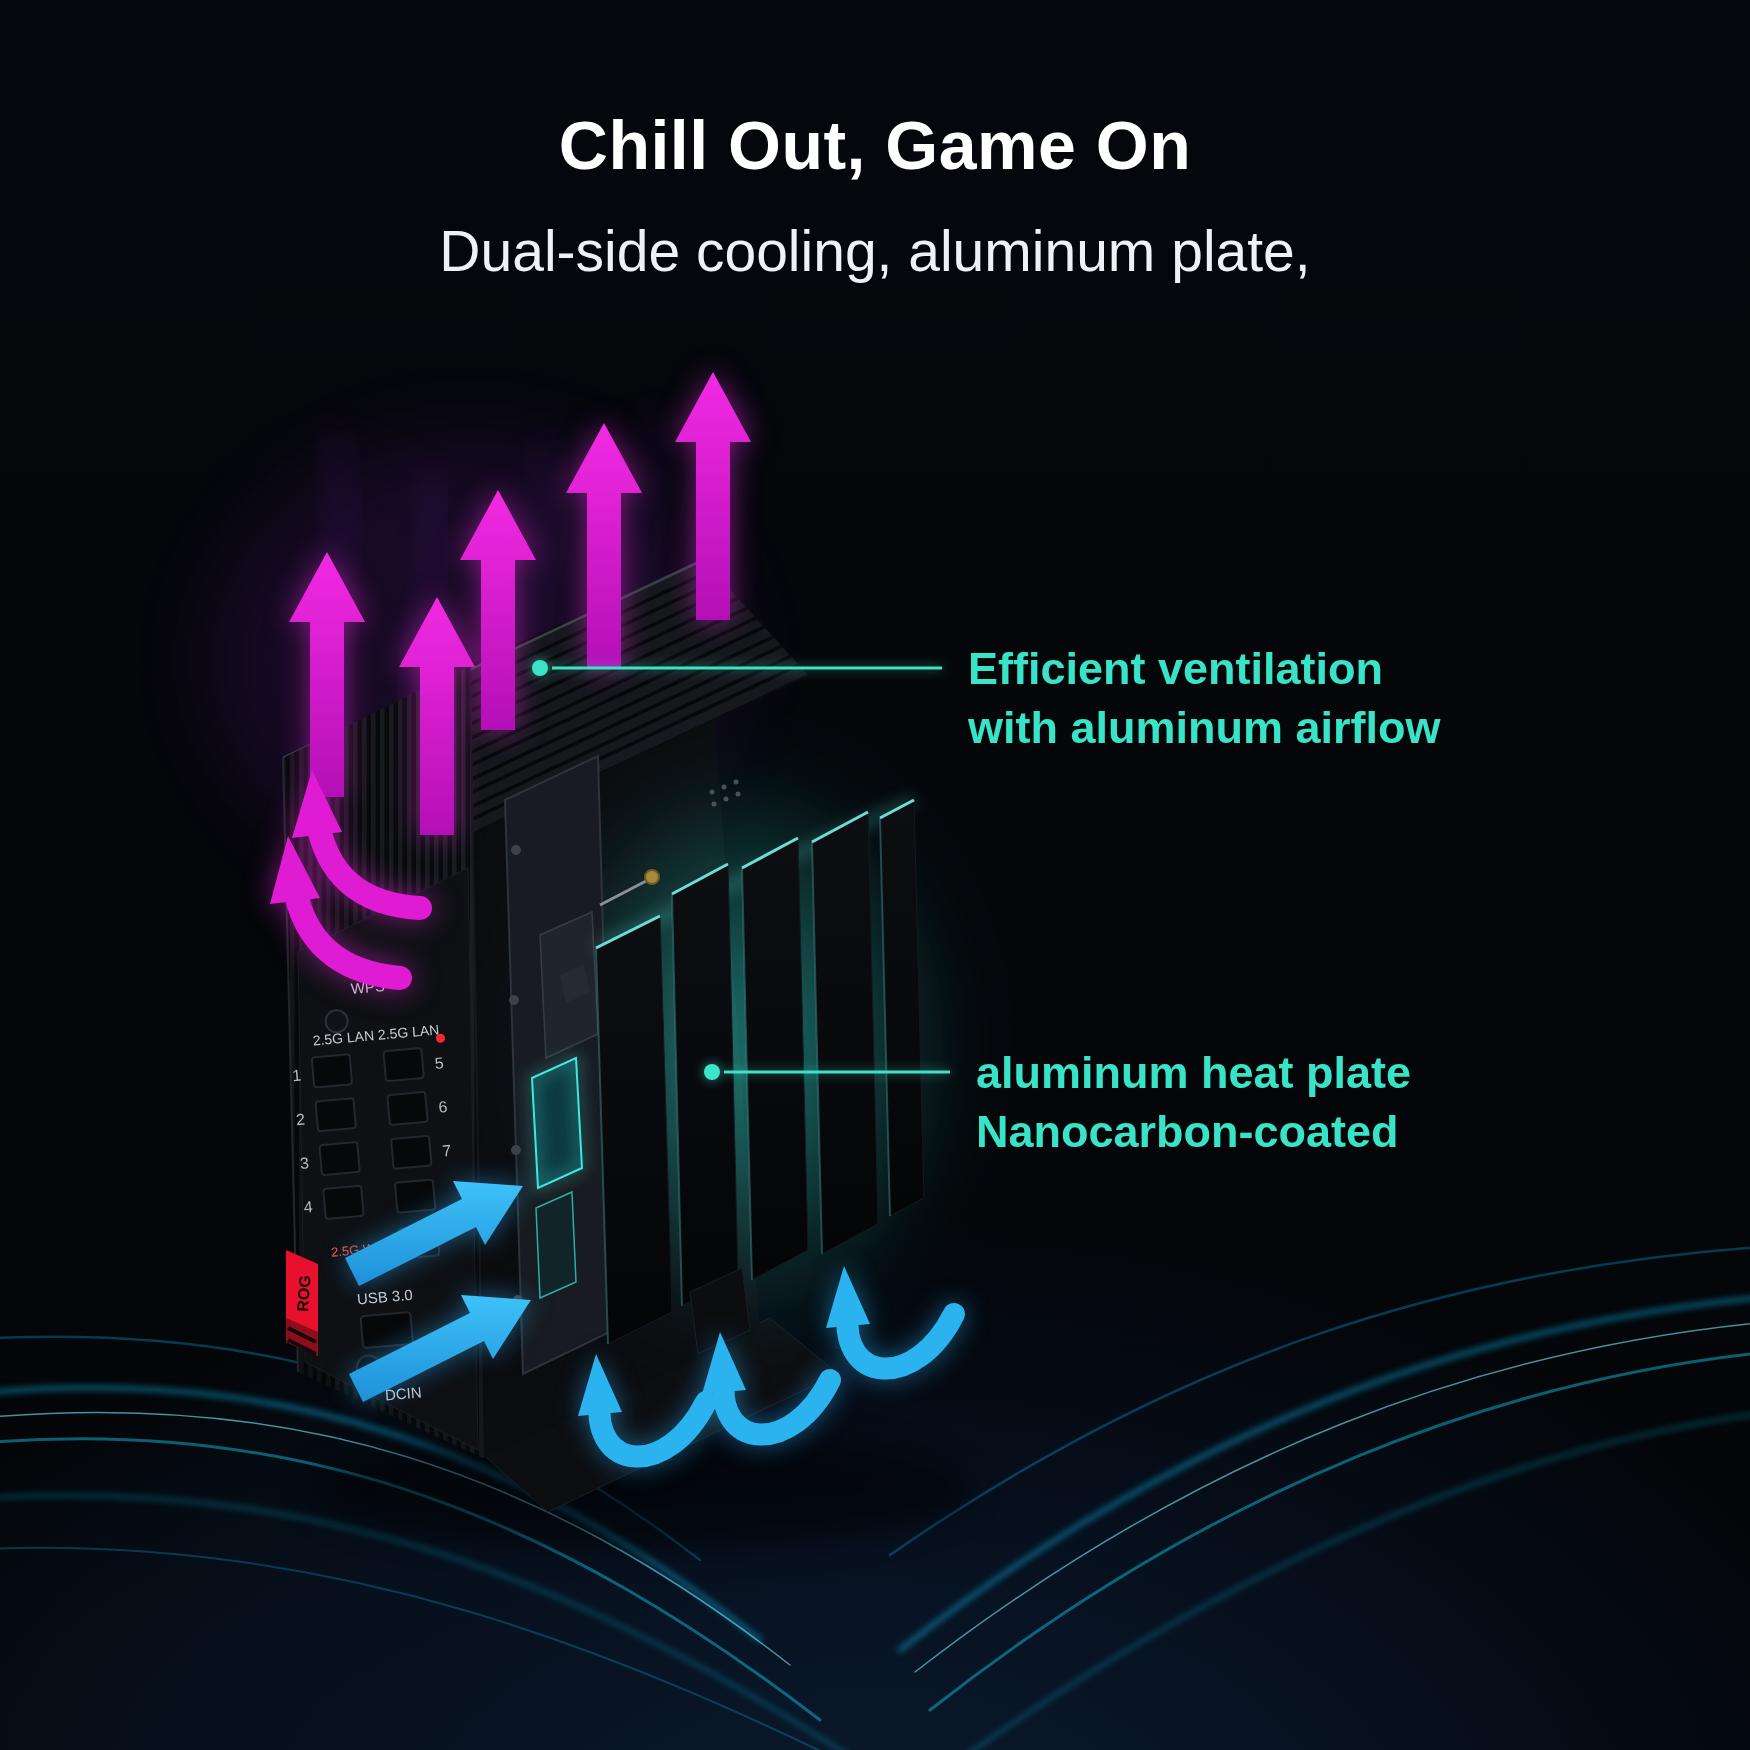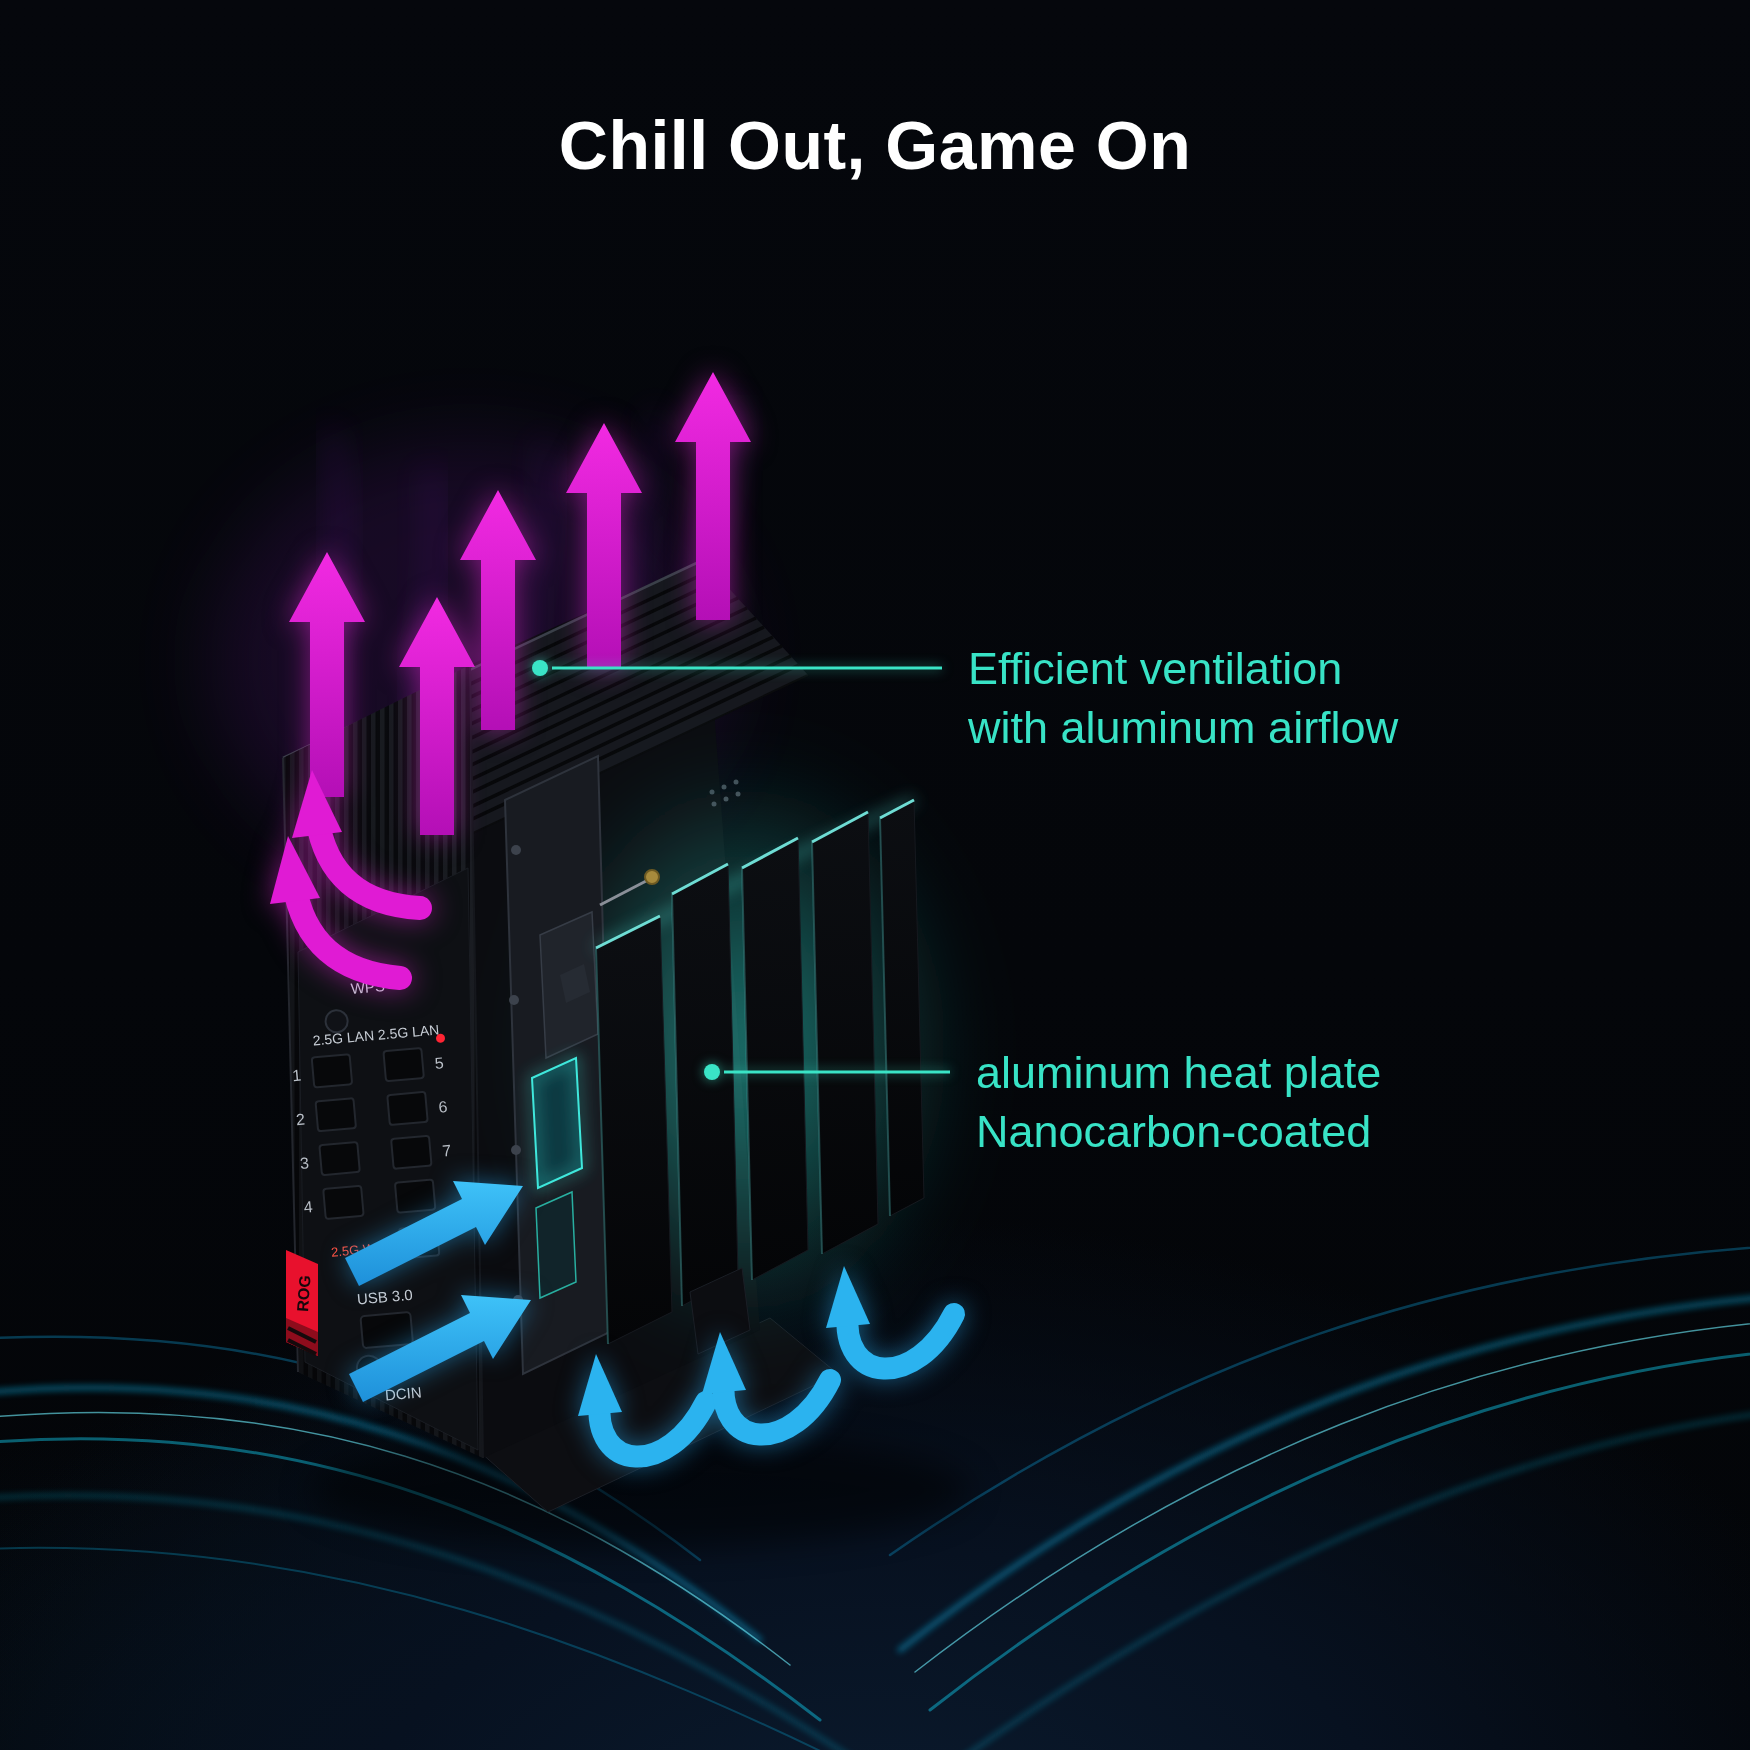--- a/index.html
+++ b/index.html
@@ -10,21 +10,21 @@
     background:
       radial-gradient(1400px 900px at 50% 108%, #0b1c30 0%, #071120 38%, rgba(4,6,10,0) 75%),
       radial-gradient(900px 520px at 20% 100%, rgba(10,40,60,.35), rgba(4,6,10,0) 70%),
       linear-gradient(180deg,#05070c 0%, #04060a 55%, #030508 100%);
   }
   .stage{position:absolute;inset:0;}
   svg.art{position:absolute;top:0;left:0;}
   .header{position:absolute;top:106px;left:0;width:100%;text-align:center;color:#ffffff;z-index:3;}
   .title{font-size:68px;font-weight:600;letter-spacing:.5px;}
   .subtitle{margin-top:28px;font-size:57px;font-weight:400;color:#eef1f5;line-height:1.40;}
-  .callout{position:absolute;color:#38e3c6;font-weight:400;font-size:45px;line-height:1.30;z-index:3;white-space:nowrap;}
+  .callout{position:absolute;color:#38e3c6;font-weight:700;font-size:45px;line-height:1.30;z-index:3;white-space:nowrap;}
   .callout-1{left:968px;top:640px;}
   .callout-2{left:976px;top:1044px;}
 </style>
 </head>
 <body>
 
 <div class="stage">
 
 <svg class="art" width="1750" height="1750" viewBox="0 0 1750 1750">
   <defs>
@@ -257,20 +257,21 @@
     <circle cx="540" cy="668" r="8" fill="#3ae4c6"></circle>
     <line x1="552" y1="668" x2="942" y2="668" stroke="#3ae4c6" stroke-width="3"></line>
     <circle cx="712" cy="1072" r="8" fill="#3ae4c6"></circle>
     <line x1="724" y1="1072" x2="950" y2="1072" stroke="#3ae4c6" stroke-width="3"></line>
   </g>
 </svg>
 
 <div class="header">
   <div class="title">Chill Out, Game On</div>
   <div class="subtitle">
+    <div>Dual-side cooling, aluminum plate,</div>
   </div>
 </div>
 
 <div class="callout callout-1">
   <div>Efficient ventilation</div>
   <div>with aluminum airflow</div>
 </div>
 <div class="callout callout-2">
   <div>aluminum heat plate</div>
   <div>Nanocarbon-coated</div>

